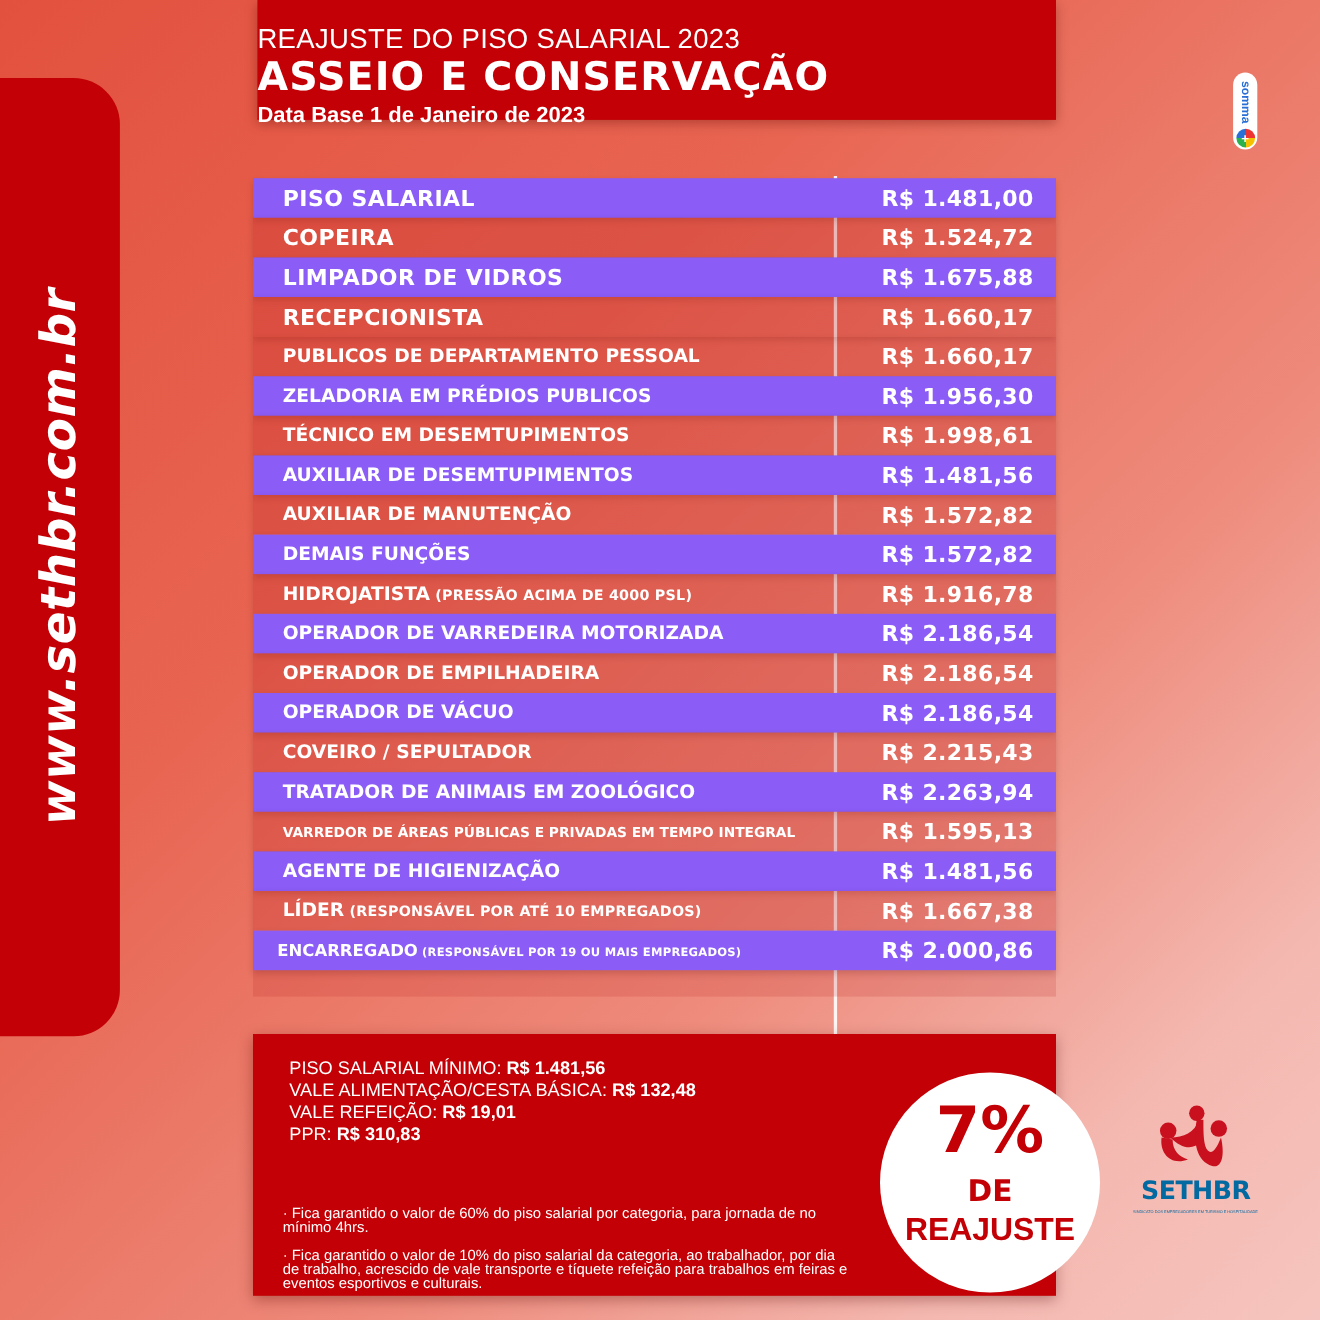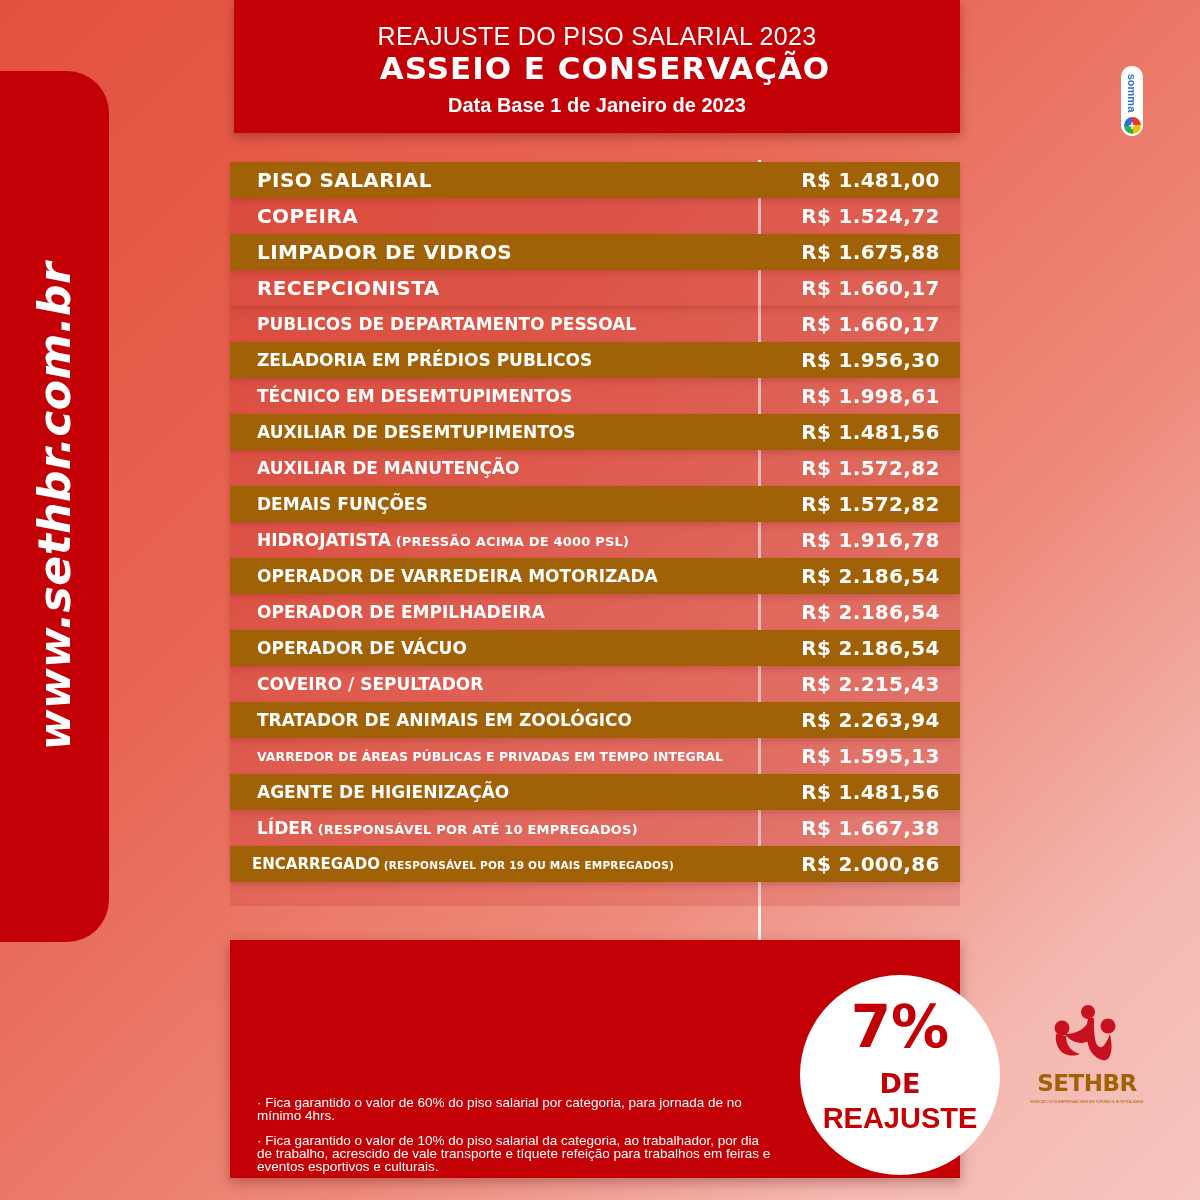--- a/index.html
+++ b/index.html
@@ -22,27 +22,26 @@
     transform: translate(-50%, -50%) rotate(-90deg);
     white-space: nowrap;
     font-family: "DejaVu Sans", sans-serif;
     font-weight: bold; font-style: italic;
     font-size: 44px; letter-spacing: 0.5px;
     color: #fff;
   }
 
   
   .header {
-    position: absolute; left: 234px; top: 0; width: 726px; height: 133px;
+    position: absolute; left: 234px; top: 0; width: 726px; height: 109px;
     background: #c20005;
     box-shadow: 0 4px 10px rgba(90,0,0,0.35);
-    text-align: center;
   }
   .header .t1 { position: absolute; top: 22px; left: 0; right: 0; font-size: 25px; font-weight: normal; letter-spacing: 0.3px; }
-  .header .t2 { position: absolute; top: 50px; left: 16px; right: 0; font-size: 31px; font-weight: bold; letter-spacing: 1px; font-family: "DejaVu Sans", sans-serif; }
+  .header .t2 { position: absolute; top: 50px; left: 0; right: 0; font-size: 36px; font-weight: bold; letter-spacing: 1px; font-family: "DejaVu Sans", sans-serif; }
   .header .t3 { position: absolute; top: 94px; left: 0; right: 0; font-size: 20px; font-weight: bold; }
 
   
   .brand-logo {
     position: absolute; left: 1121px; top: 66px; width: 22px; height: 70px;
     background: #fff; border-radius: 11px;
     display: flex; flex-direction: column; align-items: center; justify-content: flex-end;
     padding-bottom: 2px;
   }
   .brand-logo .word {
@@ -58,21 +57,21 @@
   }
 
   
   .table {
     position: absolute; left: 230px; top: 162px; width: 730px;
   }
   .row {
     position: relative; height: 36px; display: flex; align-items: center;
     box-shadow: 0 3px 6px rgba(80,0,0,0.18);
   }
-  .row.dark { background: #a16207; }
+  .row.dark { background: #8b5cf6; }
   .row.light { background: rgba(190, 40, 40, 0.28); }
   .row .job {
     width: 528px; padding-left: 27px;
     font-size: 20px; font-weight: bold; letter-spacing: 0.4px; white-space: nowrap;
     font-family: "DejaVu Sans", sans-serif;
   }
   .row .job.condensed { font-size: 17px; letter-spacing: 0; }
   .row .job.tiny { font-size: 12.5px; letter-spacing: 0; }
   .row .job .sub { font-size: 13px; letter-spacing: 0.2px; }
   .row .val {
@@ -102,21 +101,21 @@
   .badge {
     position: absolute; left: 800px; top: 975px; width: 200px; height: 200px;
     border-radius: 50%; background: #fff;
     color: #c20005; text-align: center;
   }
   .badge .pct { position: absolute; top: 18px; left: 0; right: 0; font-size: 58px; font-weight: bold; font-family: "DejaVu Sans", sans-serif; }
   .badge .de { position: absolute; top: 93px; left: 0; right: 0; font-size: 27px; font-weight: bold; font-family: "DejaVu Sans", sans-serif; }
   .badge .reaj { position: absolute; top: 127px; left: 0; right: 0; font-size: 29px; font-weight: bold; font-family: Liberation Sans, sans-serif; }
 
   
-  .org-logo { position: absolute; left: 1022px; top: 1010px; width: 130px; height: 100px; color: #a16207; text-align: center; }
+  .org-logo { position: absolute; left: 1022px; top: 1010px; width: 130px; height: 100px; color: #0369a1; text-align: center; }
   .org-logo .name { position: absolute; top: 60px; left: 0; right: 0; font-size: 23px; font-weight: bold; font-family: "DejaVu Sans", sans-serif; letter-spacing: -0.5px; }
   .org-logo .tag { position: absolute; top: 90px; left: 8px; right: 8px; font-size: 3.5px; white-space: nowrap; overflow: hidden; }
 </style>
 </head>
 <body>
 
 <div class="side-tab"></div>
 <div class="side-url">www.sethbr.com.br</div>
 
 <div class="header">
@@ -209,20 +208,26 @@
       <span class="val">R$ 1.667,38</span>
     </div>
   <div class="row dark">
       <span class="job condensed" style="font-size:15px;padding-left:22px"><span>ENCARREGADO</span><span class="sub" style="font-size:10.5px"> (RESPONSÁVEL POR 19 OU MAIS EMPREGADOS)</span></span>
       <span class="val">R$ 2.000,86</span>
     </div>
   <div class="trailer"></div>
 </div>
 
 <div class="info">
+  <div class="lines">
+    <div><span>PISO SALARIAL MÍNIMO: </span><b>R$ 1.481,56</b></div>
+    <div><span>VALE ALIMENTAÇÃO/CESTA BÁSICA: </span><b>R$ 132,48</b></div>
+    <div><span>VALE REFEIÇÃO: </span><b>R$ 19,01</b></div>
+    <div><span>PPR: </span><b>R$ 310,83</b></div>
+  </div>
   <div class="notes">
     <p>· Fica garantido o valor de 60% do piso salarial por categoria, para jornada de no mínimo 4hrs.</p>
     <p>· Fica garantido o valor de 10% do piso salarial da categoria, ao trabalhador, por dia de trabalho, acrescido de vale transporte e tíquete refeição para trabalhos em feiras e eventos esportivos e culturais.</p>
   </div>
 </div>
 
 <div class="badge">
   <div class="pct">7%</div>
   <div class="de">DE</div>
   <div class="reaj">REAJUSTE</div>

